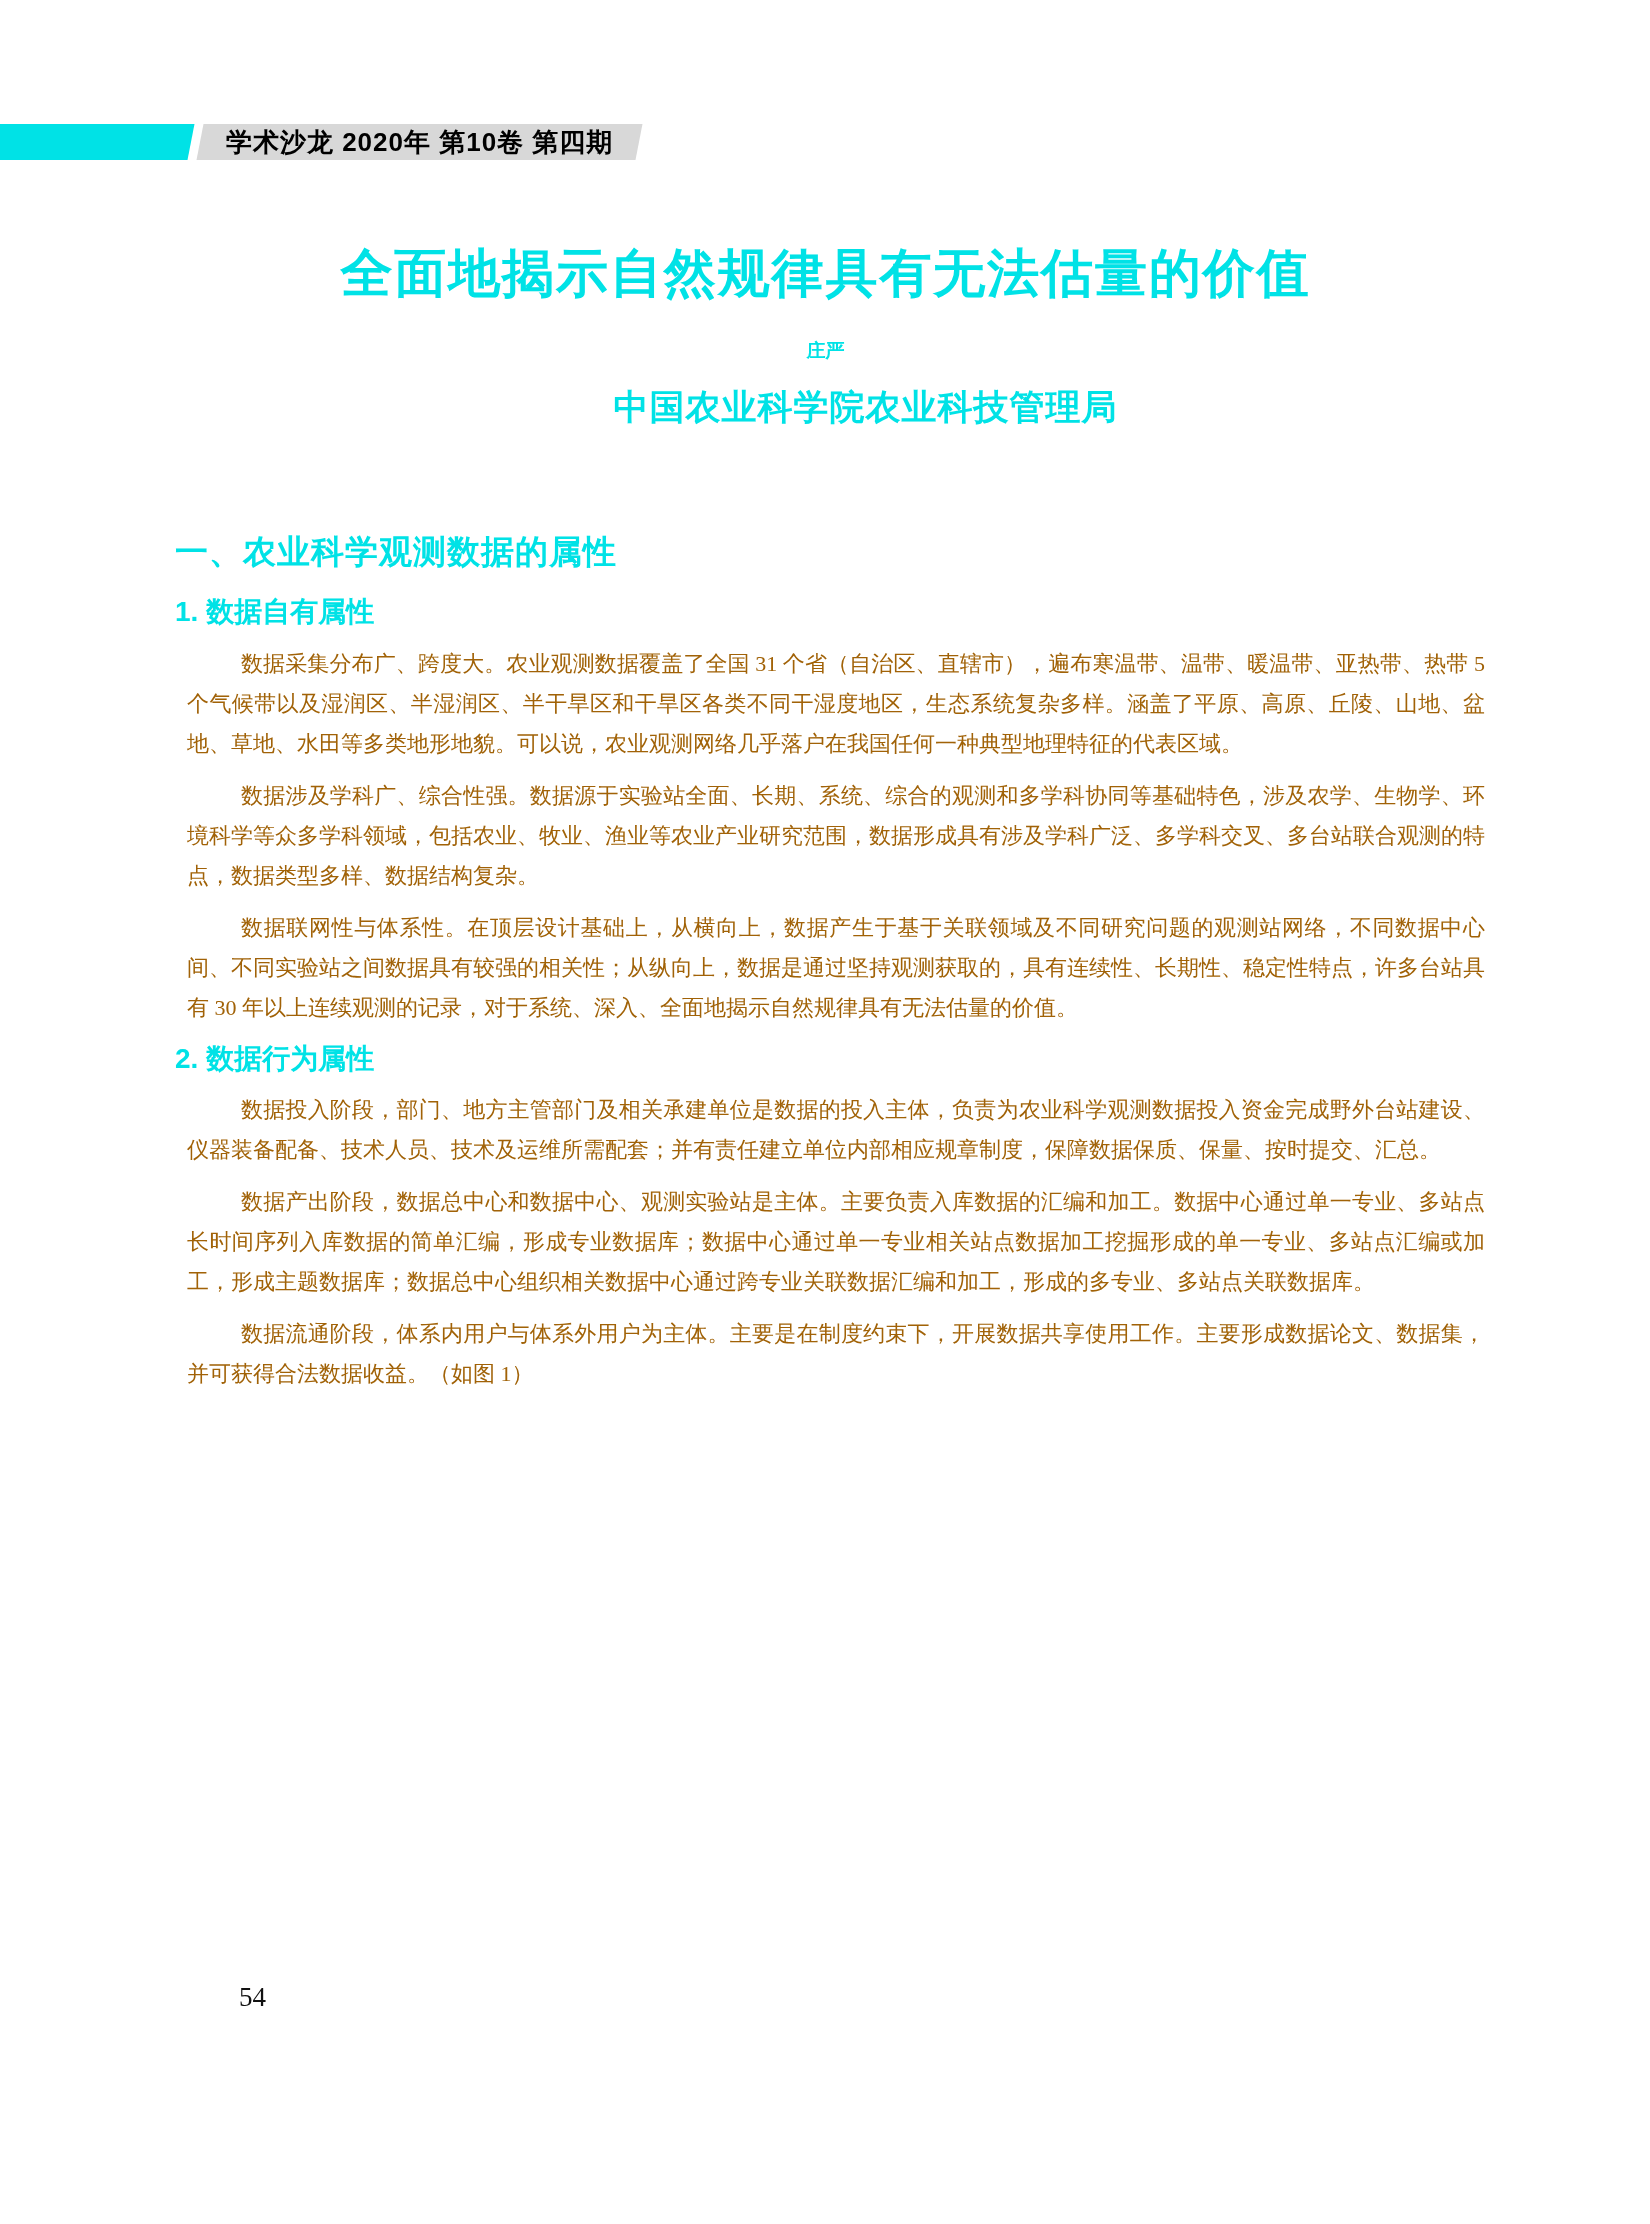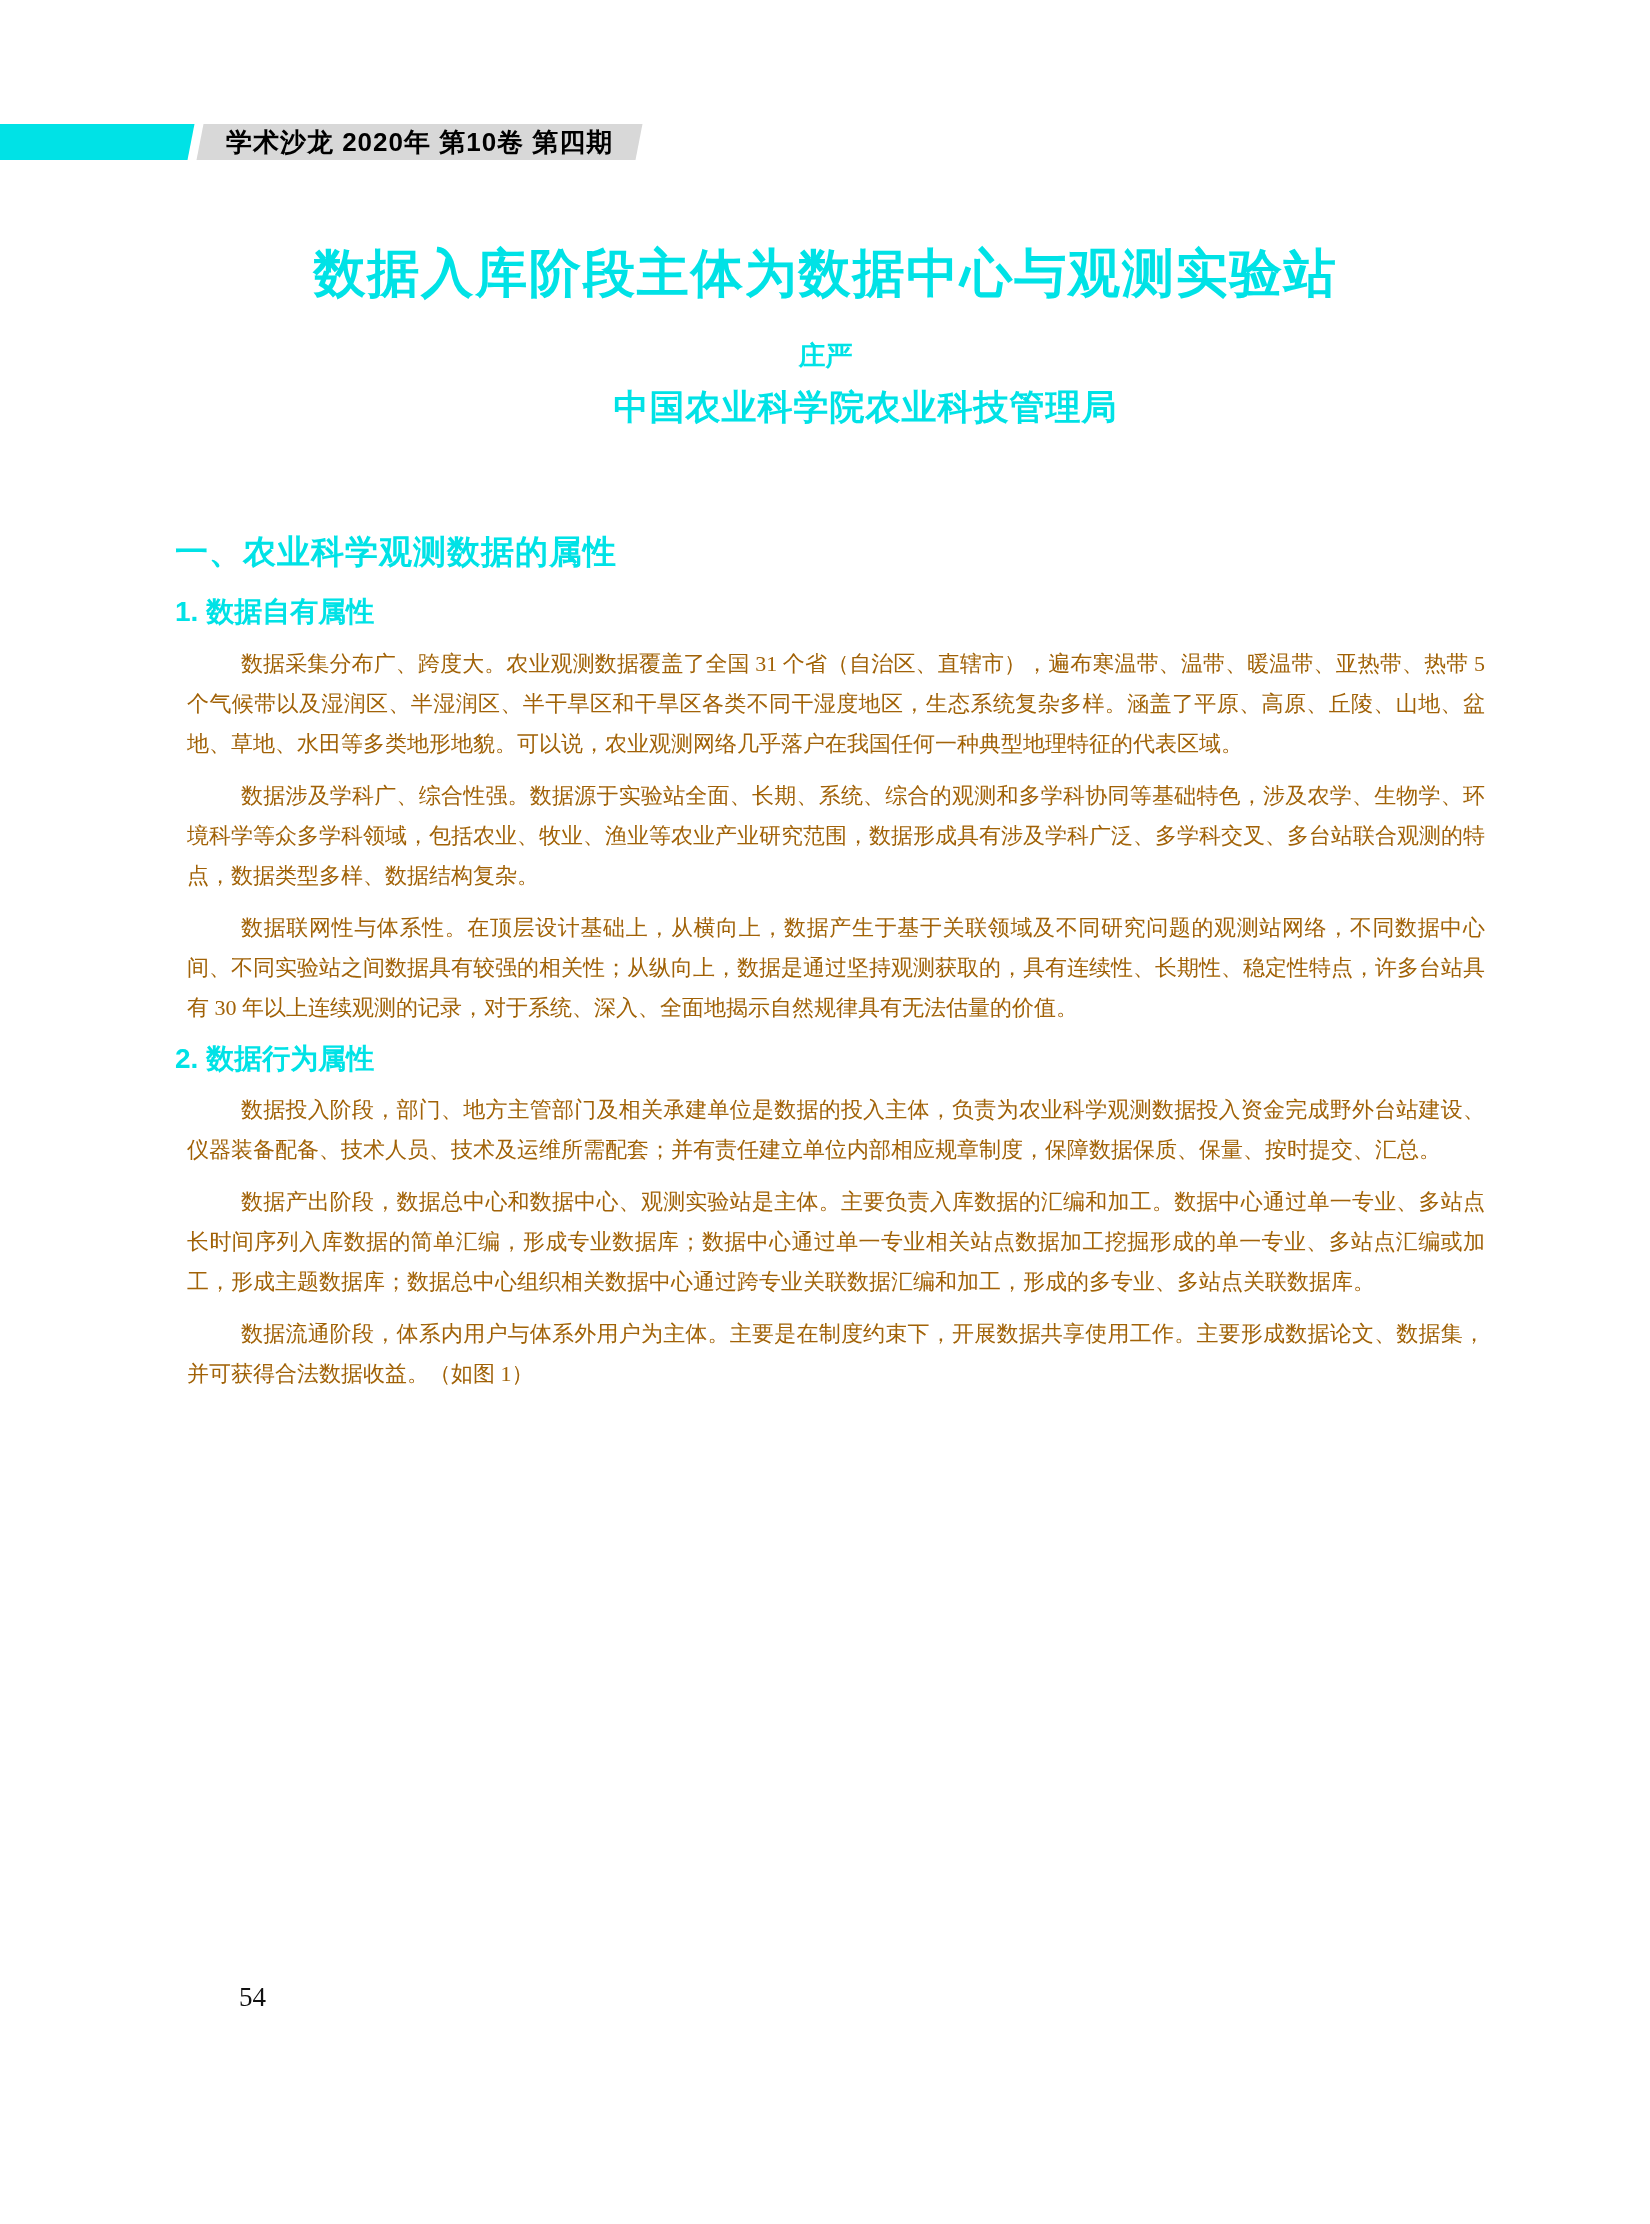--- a/index.html
+++ b/index.html
@@ -51,21 +51,21 @@
     font-size: 52px;
     letter-spacing: 1.9px;
     color: #00e2e6;
   }
   .author {
     position: absolute;
     left: 0; top: 338px;
     width: 100%;
     text-align: center;
     font-weight: bold;
-    font-size: 27px;
+    font-size: 19px;
     color: #00e2e6;
   }
   .affiliation {
     position: absolute;
     left: 0; top: 384px;
     width: 100%;
     text-align: center;
     font-weight: bold;
     font-size: 35px;
     letter-spacing: 1px;
@@ -116,21 +116,21 @@
 </head>
 <body>
 
 <div class="page">
 
   <div class="hdr-cyan"></div>
   <div class="hdr-gray">
     <span class="hdr-text">学术沙龙  2020年  第10卷  第四期</span>
   </div>
 
-  <div class="title">数据入库阶段主体为数据中心与观测实验站</div>
+  <div class="title">全面地揭示自然规律具有无法估量的价值</div>
   <div class="author">庄严</div>
   <div class="affiliation">中国农业科学院农业科技管理局</div>
 
   <div class="body-col">
     <h2 class="sec-h">一、农业科学观测数据的属性</h2>
 
     <h3 class="sub-h">1. 数据自有属性</h3>
     <p class="para">数据采集分布广、跨度大。农业观测数据覆盖了全国 31 个省（自治区、直辖市），遍布寒温带、温带、暖温带、亚热带、热带 5 个气候带以及湿润区、半湿润区、半干旱区和干旱区各类不同干湿度地区，生态系统复杂多样。涵盖了平原、高原、丘陵、山地、盆地、草地、水田等多类地形地貌。可以说，农业观测网络几乎落户在我国任何一种典型地理特征的代表区域。</p>
     <p class="para">数据涉及学科广、综合性强。数据源于实验站全面、长期、系统、综合的观测和多学科协同等基础特色，涉及农学、生物学、环境科学等众多学科领域，包括农业、牧业、渔业等农业产业研究范围，数据形成具有涉及学科广泛、多学科交叉、多台站联合观测的特点，数据类型多样、数据结构复杂。</p>
     <p class="para">数据联网性与体系性。在顶层设计基础上，从横向上，数据产生于基于关联领域及不同研究问题的观测站网络，不同数据中心间、不同实验站之间数据具有较强的相关性；从纵向上，数据是通过坚持观测获取的，具有连续性、长期性、稳定性特点，许多台站具有 30 年以上连续观测的记录，对于系统、深入、全面地揭示自然规律具有无法估量的价值。</p>

